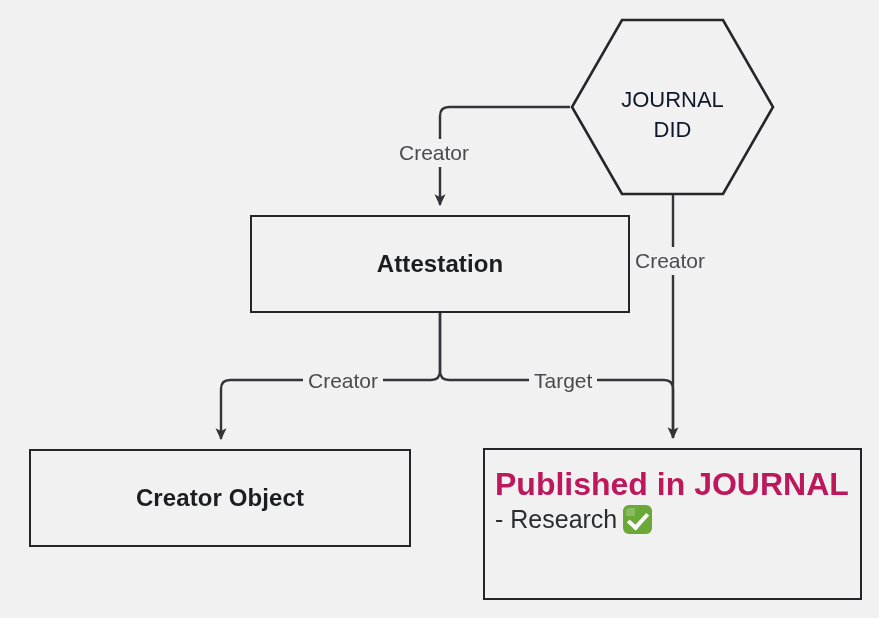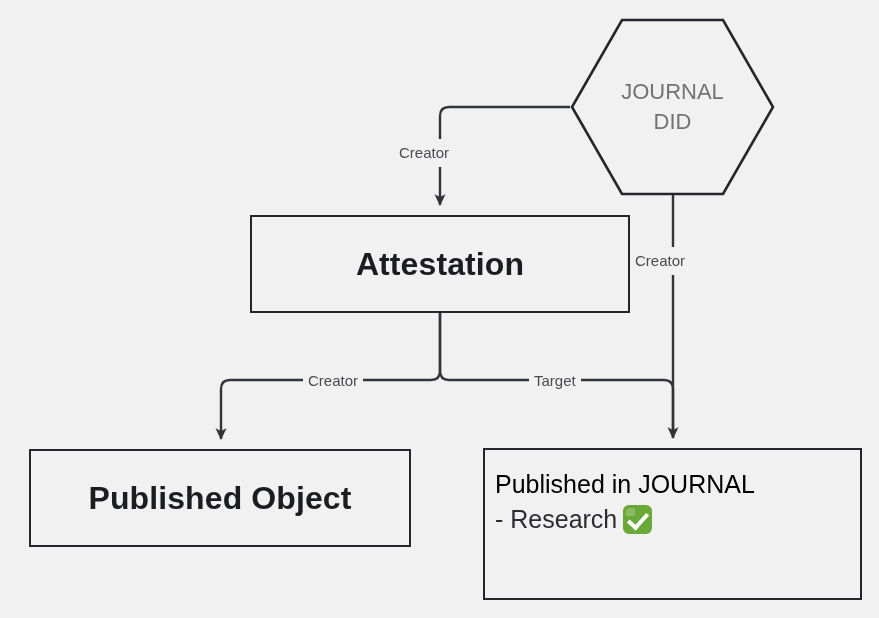--- a/index.html
+++ b/index.html
@@ -30,21 +30,21 @@
   .node {
     position: absolute;
     box-sizing: border-box;
     background: #f1f1f1;
     border: 2px solid #25262a;
     display: flex;
     align-items: center;
     justify-content: center;
   }
   .node-label {
-    font-size: 32px;
+    font-size: 24px;
     font-weight: bold;
     color: #1c1d20;
     letter-spacing: 0.1px;
     white-space: nowrap;
   }
 
   
   #node-attestation {
     left: 250px;
     top: 215px;
@@ -63,23 +63,23 @@
   
   #node-published {
     left: 483px;
     top: 448px;
     width: 379px;
     height: 152px;
     display: block;
     padding: 18px 0 0 10px;
   }
   .pub-title {
-    font-size: 25px;
-    font-weight: normal;
-    color: #000000;
+    font-size: 32px;
+    font-weight: bold;
+    color: #be185d;
     line-height: 32px;
     white-space: nowrap;
   }
   .pub-row {
     font-size: 25px;
     font-weight: normal;
     color: #2b2c2f;
     line-height: 39px;
     white-space: nowrap;
     display: flex;
@@ -147,39 +147,39 @@
     position: absolute;
     left: 570px;
     top: 18px;
     width: 205px;
     height: 178px;
   }
   #node-journal svg { display: block; }
   .hex-text {
     position: absolute;
     left: 0;
-    top: 0;
+    top: 8px;
     width: 205px;
     height: 178px;
     display: flex;
     flex-direction: column;
     align-items: center;
     justify-content: center;
     font-size: 22px;
-    color: #737373;
+    color: #0f172a;
     line-height: 30px;
     text-align: center;
     pointer-events: none;
   }
 
   
   .edge-label {
     position: absolute;
     background: #f1f1f1;
-    font-size: 15px;
+    font-size: 21px;
     color: #4a4b4e;
     line-height: 26px;
     padding: 1px 5px;
     white-space: nowrap;
   }
   #label-creator-1 { left: 394px; top: 139px; }
   #label-creator-2 { left: 630px; top: 247px; }
   #label-target    { left: 303px; top: 367px; }
   #label-claim     { left: 529px; top: 367px; }
 </style>
@@ -212,21 +212,21 @@
       <span>JOURNAL</span>
       <span>DID</span>
     </div>
   </div>
 
   <div class="node" id="node-attestation">
     <span class="node-label">Attestation</span>
   </div>
 
   <div class="node" id="node-research-object">
-    <span class="node-label">Published Object</span>
+    <span class="node-label">Creator Object</span>
   </div>
 
   <div class="node" id="node-published">
     <div class="pub-title">Published in JOURNAL</div>
 
     <div class="pub-row">
       <span class="txt">- Research</span>
       <span class="icon-check"></span>
     </div>
 

